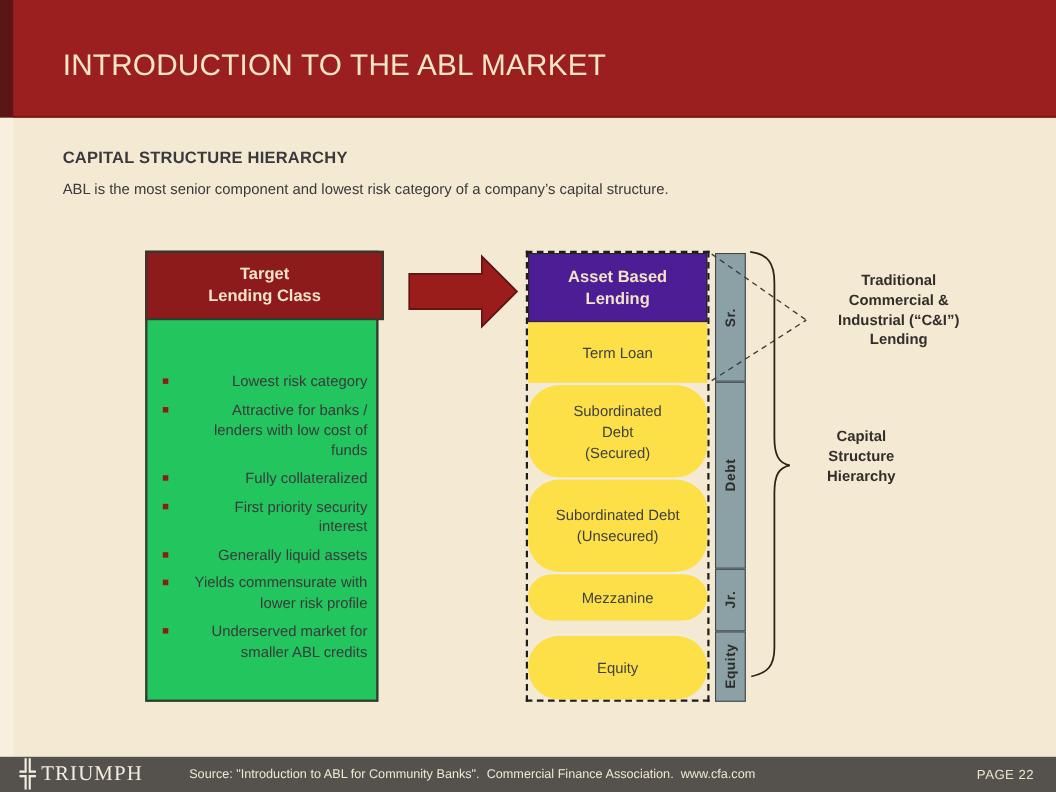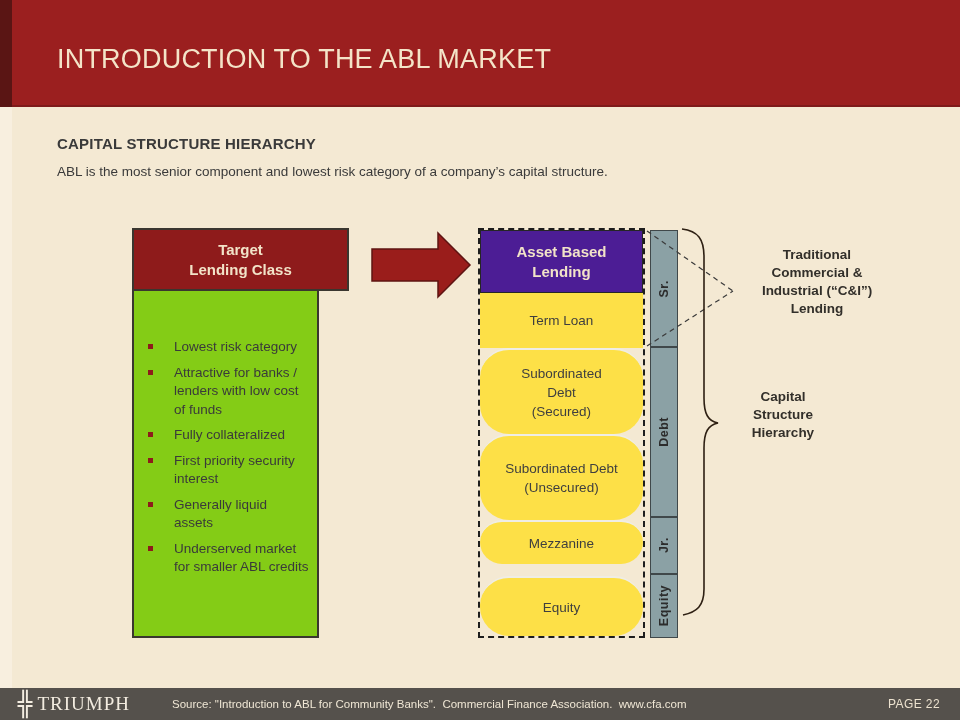--- a/index.html
+++ b/index.html
@@ -14,32 +14,32 @@
   .left-stripe{position:absolute;left:0;top:107px;width:12px;height:581px;background:#f8efdf;}
   .slide-title{
     position:absolute;left:57px;top:44px;width:860px;
     font-size:27px;font-weight:normal;color:#f4e4c8;letter-spacing:.2px;
   }
   
   .section-heading{position:absolute;left:57px;top:135px;font-size:15px;font-weight:bold;color:#3a3a3a;letter-spacing:.2px;}
   .section-desc{position:absolute;left:57px;top:164px;font-size:13.5px;color:#3a3a3a;}
   
   .target-box{
-    position:absolute;left:132px;top:228px;width:187px;height:410px;
-    background:#84cc16;border:2px solid #3a362f;box-sizing:border-box;
+    position:absolute;left:132px;top:228px;width:212px;height:410px;
+    background:#22c55e;border:2px solid #3a362f;box-sizing:border-box;
   }
   .target-box-header{
     position:absolute;left:-2px;top:-2px;width:217px;height:63px;box-sizing:border-box;
     background:#8e1b1b;border:2px solid #3a362f;
     display:flex;align-items:center;justify-content:center;text-align:center;
     font-size:15px;font-weight:bold;color:#f2e3c8;line-height:20px;white-space:pre-line;
   }
   .bullet-list{
     position:absolute;left:0;top:61px;margin:0;padding:47px 8px 0 40px;list-style:none;
-    font-size:13.5px;color:#3a3a3a;line-height:18.5px;
+    font-size:13.5px;color:#3a3a3a;line-height:18.5px;text-align:right;
   }
   .bullet-list li{position:relative;margin-bottom:7px;}
   .bullet-list li::before{
     content:"";position:absolute;left:-26px;top:6px;width:5px;height:5px;background:#8e1b1b;
   }
   
   .big-arrow{position:absolute;left:368px;top:228px;}
   
   .stack{
     position:absolute;left:478px;top:228px;width:167px;height:410px;box-sizing:border-box;
@@ -101,20 +101,21 @@
 
   <div class="target-box">
     <div class="target-box-header">Target
 Lending Class</div>
     <ul class="bullet-list">
       <li>Lowest risk category</li>
       <li>Attractive for banks / lenders with low cost of funds</li>
       <li>Fully collateralized</li>
       <li>First priority security interest</li>
       <li>Generally liquid assets</li>
+      <li>Yields commensurate with lower risk profile</li>
       <li>Underserved market for smaller ABL credits</li>
     </ul>
   </div>
 
   <svg class="big-arrow" width="106" height="74" viewBox="0 0 106 74">
     <polygon points="4,21 70,21 70,5 102,37 70,69 70,53 4,53" fill="#9a1d1b" stroke="#5e1412" stroke-width="1.5"></polygon>
   </svg>
 
   <div class="stack">
     <div class="stack-header">Asset Based

